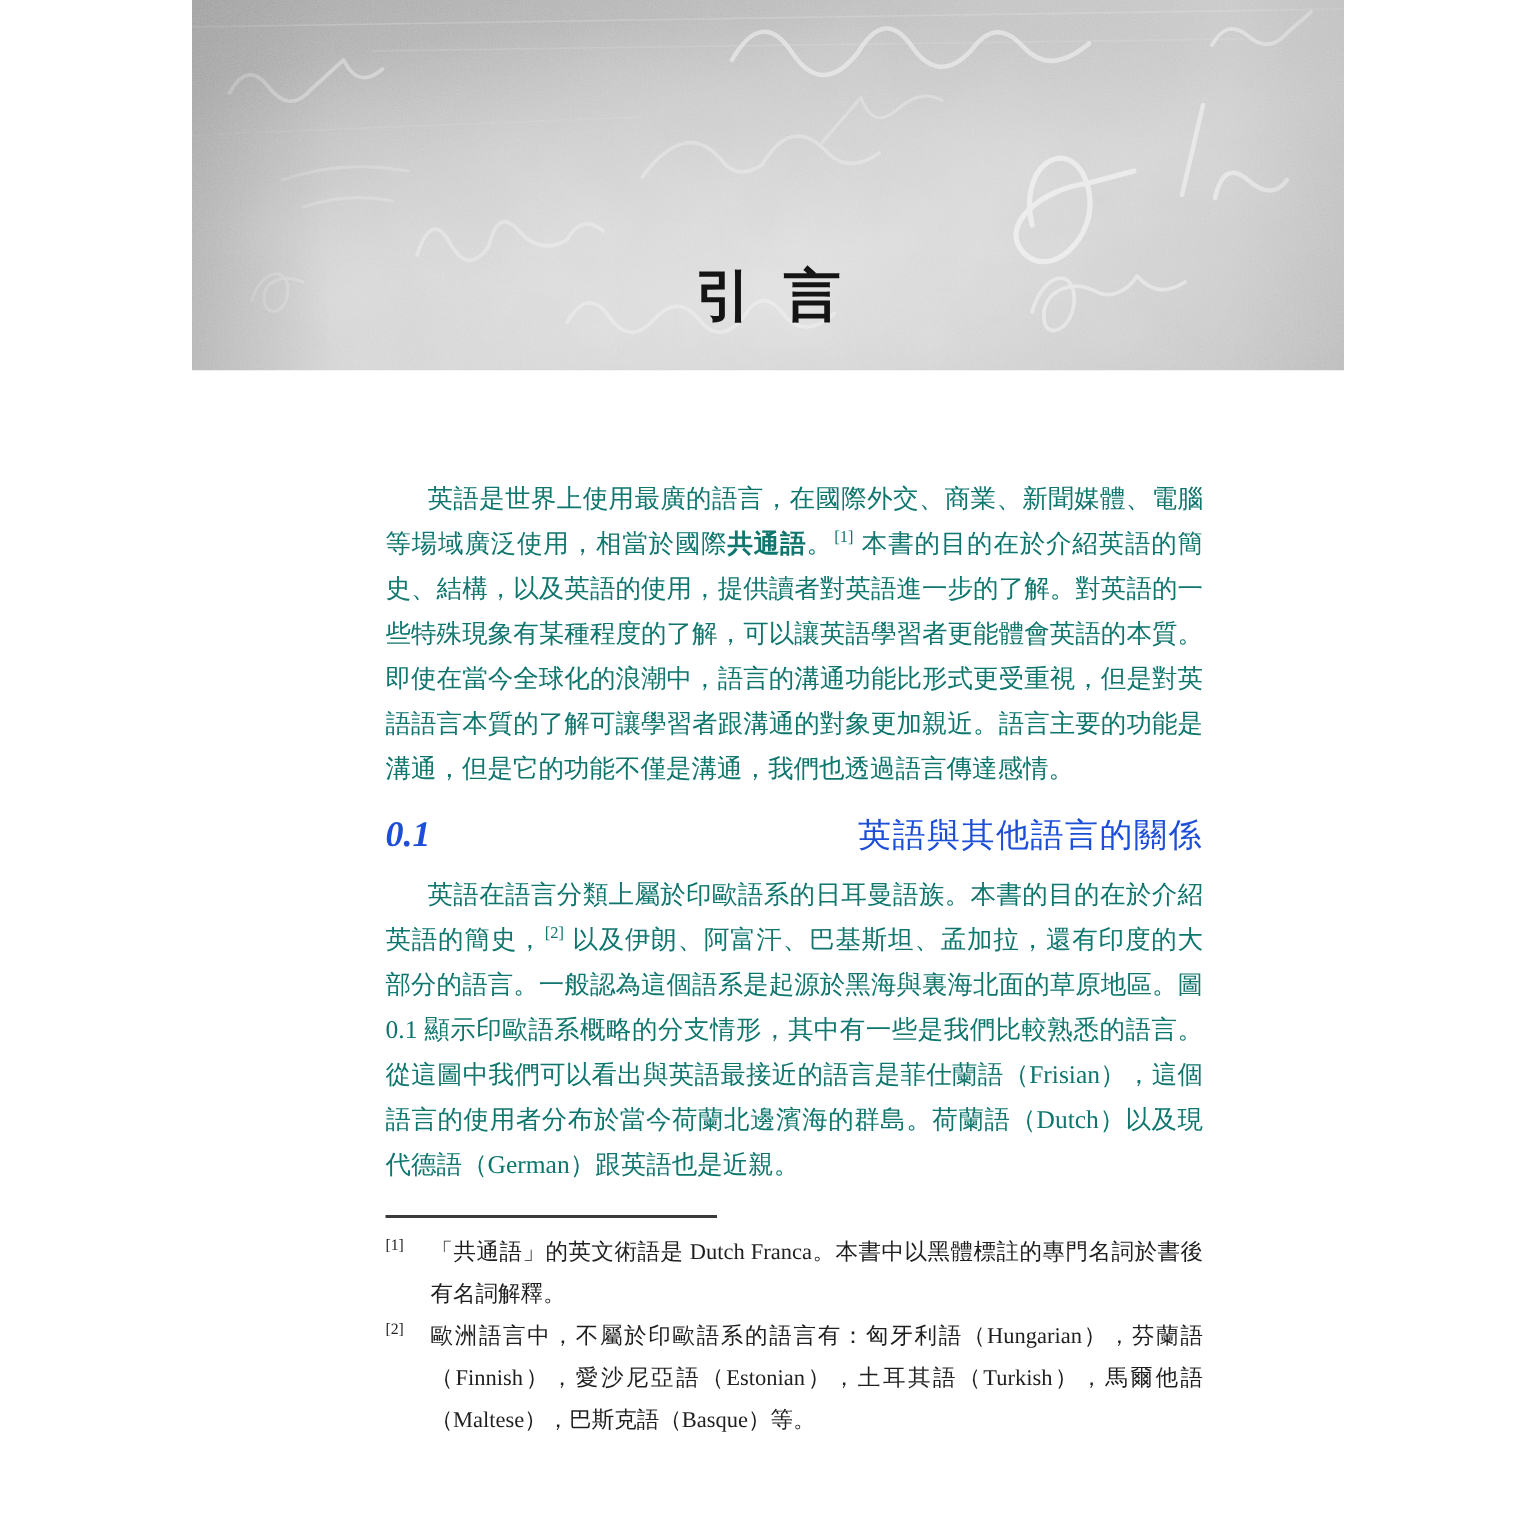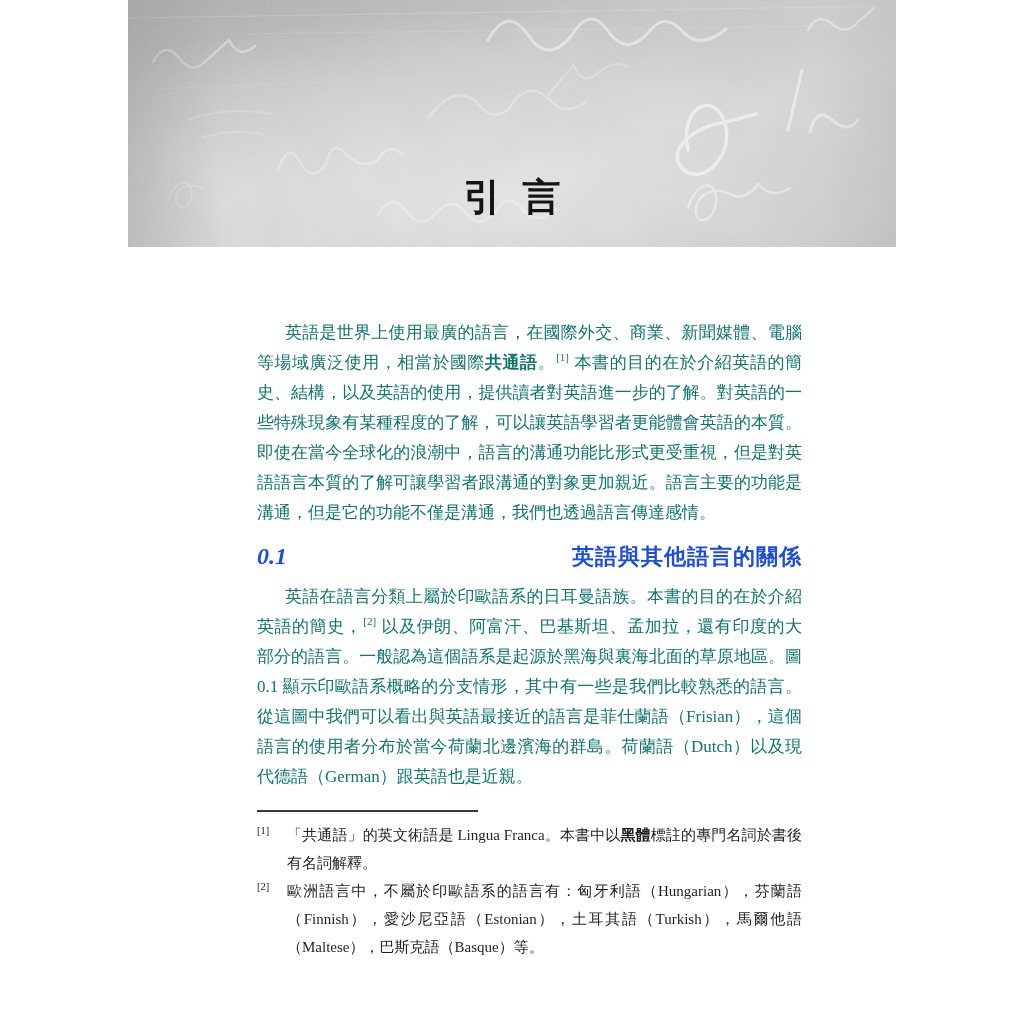--- a/index.html
+++ b/index.html
@@ -32,35 +32,35 @@
   strong{font-weight:bold;}
   .section-heading{
     margin:14px 0 10px 0;display:flex;align-items:baseline;gap:15px;
     color:#1d4ed8;
     justify-content:space-between;
   }
   .sec-num{
     font-size:24px;font-weight:bold;font-style:italic;
     font-family:"Liberation Serif","DejaVu Serif",serif;
   }
-  .sec-title{font-size:22px;font-weight:bold;letter-spacing:1px;}
+  .sec-title{font-size:22px;font-weight:normal;letter-spacing:1px;}
   
   .fn-divider{
     margin-top:18px;width:221px;border-top:2px solid #3a3a3a;height:0;
   }
   .footnotes{margin-top:9px;}
   .footnote{
     position:relative;padding-left:30px;font-size:15px;line-height:28px;
     text-align:justify;color:#1f1f1f;
     font-family:"Liberation Serif","DejaVu Serif",serif;
   }
   .fn-marker{
     position:absolute;left:0;top:-4px;font-size:10.5px;
   }
-  .fn-bold{font-weight:bold;}
+  .fn-bold{font-weight:normal;}
 </style>
 </head>
 <body>
 
 <div class="page">
 
   <div class="header">
     <svg viewBox="0 0 768 247" preserveAspectRatio="none" aria-hidden="true">
       <defs>
         <linearGradient id="gBase" x1="0" y1="0" x2="1" y2="1">
@@ -130,21 +130,21 @@
     </h2>
 
     <p class="body-para indent">
       <span>英語在語言分類上屬於印歐語系的日耳曼語族。本書的目的在於介紹英語的簡史，</span><sup class="fnref">[2]</sup><span>以及伊朗、阿富汗、巴基斯坦、孟加拉，還有印度的大部分的語言。一般認為這個語系是起源於黑海與裏海北面的草原地區。圖 0.1 顯示印歐語系概略的分支情形，其中有一些是我們比較熟悉的語言。從這圖中我們可以看出與英語最接近的語言是菲仕蘭語（Frisian），這個語言的使用者分布於當今荷蘭北邊濱海的群島。荷蘭語（Dutch）以及現代德語（German）跟英語也是近親。</span>
     </p>
 
     <div class="fn-divider"></div>
 
     <div class="footnotes">
       <div class="footnote">
-        <span class="fn-marker">[1]</span><span>「共通語」的英文術語是 Lingua Franca。本書中以</span><strong class="fn-bold">黑體</strong><span>標註的專門名詞於書後有名詞解釋。</span>
+        <span class="fn-marker">[1]</span><span>「共通語」的英文術語是 Dutch Franca。本書中以</span><strong class="fn-bold">黑體</strong><span>標註的專門名詞於書後有名詞解釋。</span>
       </div>
       <div class="footnote">
         <span class="fn-marker">[2]</span><span>歐洲語言中，不屬於印歐語系的語言有：匈牙利語（Hungarian），芬蘭語（Finnish），愛沙尼亞語（Estonian），土耳其語（Turkish），馬爾他語（Maltese），巴斯克語（Basque）等。</span>
       </div>
     </div>
 
   </div>
 </div>
 
 </body></html>

